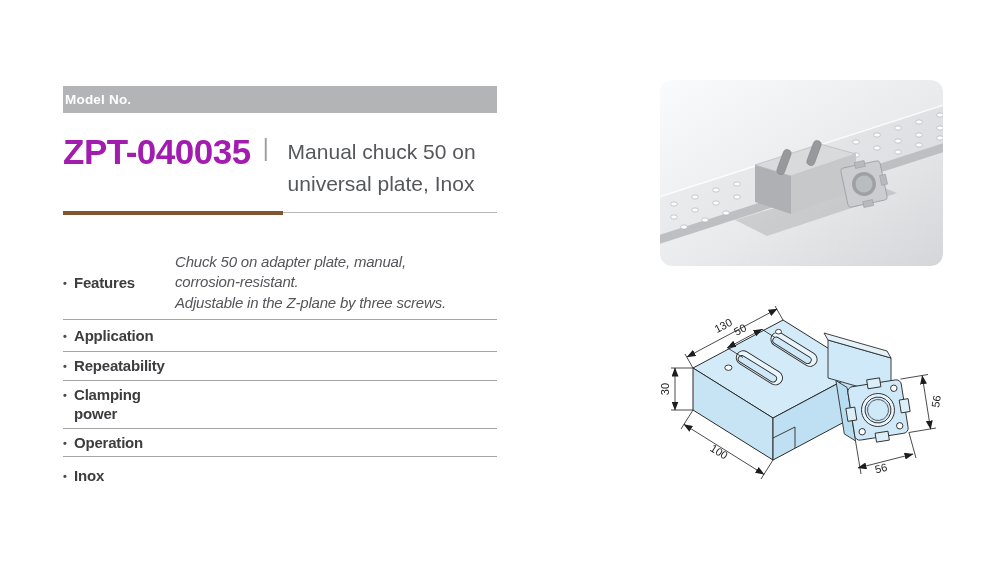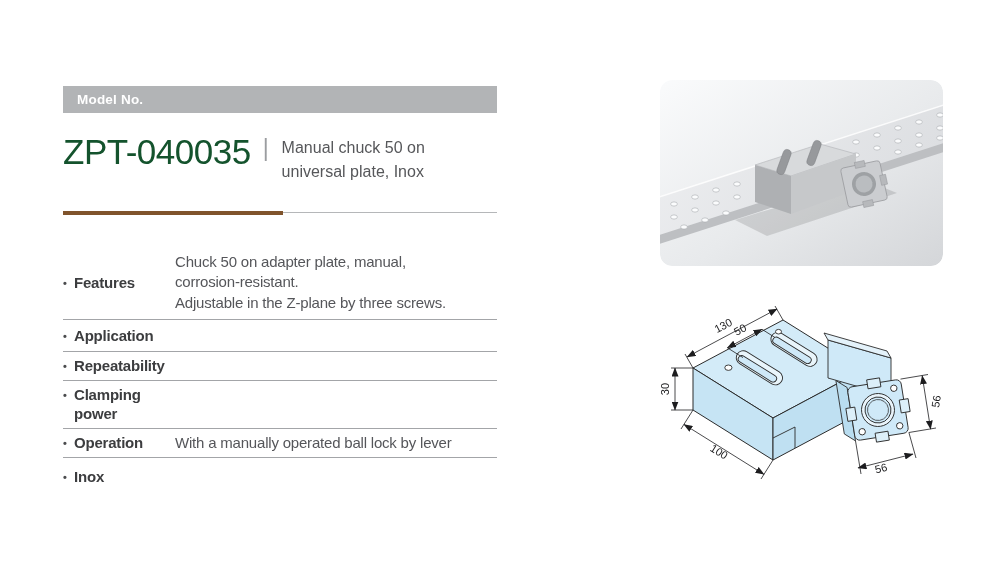--- a/index.html
+++ b/index.html
@@ -1,38 +1,38 @@
 <!DOCTYPE html>
 <html><head>
 <meta charset="utf-8">
 <style>
   html,body{margin:0;padding:0;background:#ffffff;}
   .page{position:relative;width:983px;height:581px;background:#ffffff;overflow:hidden;
         font-family:"Liberation Sans",sans-serif;-webkit-font-smoothing:antialiased;}
   
   .left{position:absolute;left:63px;top:86px;width:434px;}
   .model-bar{position:absolute;left:0;top:0;width:434px;height:27px;background:#b2b4b6;}
-  .model-bar span{display:block;padding-left:14px;line-height:27px;font-size:13.5px;
+  .model-bar span{display:block;padding-left:2px;line-height:27px;font-size:13.5px;
         font-weight:bold;color:#ffffff;letter-spacing:.2px;}
   .title-row{position:absolute;left:0;top:47px;display:flex;align-items:flex-start;}
-  .model-number{margin:0;font-size:35px;font-weight:normal;color:#14532d;letter-spacing:-.5px;line-height:1.1;}
+  .model-number{margin:0;font-size:35px;font-weight:bold;color:#a21caf;letter-spacing:-.5px;line-height:1.1;}
   .pipe{color:#9b9da0;font-size:23px;font-weight:300;margin:3px 13px 0 12px;line-height:1.1;}
-  .desc{margin:3px 0 0 0;font-size:16px;line-height:1.5;color:#56575a;white-space:pre-line;}
+  .desc{margin:3px 0 0 6px;font-size:21px;line-height:1.5;color:#56575a;white-space:pre-line;}
   .rule{position:absolute;left:0;top:125px;width:434px;height:4px;}
   .rule-brown{position:absolute;left:0;top:0;width:220px;height:4px;background:#80542c;}
   .rule-gray{position:absolute;left:220px;top:1px;width:214px;height:1.3px;background:#b5b7b9;}
   .specs{position:absolute;left:0;top:160px;width:434px;}
   .spec-row{display:flex;align-items:center;padding:4px 0;}
   .spec-row + .spec-row{border-top:1px solid #a3a5a8;}
   .spec-row.tall{padding:6px 0;}
   .spec-row.note{padding-top:9px;}
   .spec-label{width:112px;flex:none;display:flex;font-weight:bold;color:#3c3d3f;
         font-size:15px;line-height:1.3;letter-spacing:-.2px;}
   .bullet{flex:none;width:11px;font-size:11px;color:#4a4b4d;margin-top:3px;}
-  .spec-value{flex:1;font-size:15px;color:#55565a;line-height:1.35;letter-spacing:-.2px;white-space:pre-line;}
+  .spec-value{flex:1;font-size:15px;color:#55565a;line-height:1.35;letter-spacing:-.2px;white-space:pre-line;font-style:italic;}
   
   .photo{position:absolute;left:660px;top:80px;width:283px;height:186px;}
   .drawing{position:absolute;left:645px;top:288px;width:310px;height:205px;}
   svg text.dim{font-family:"Liberation Sans",sans-serif;font-size:11px;fill:#1d1d1f;}
 </style>
 </head>
 <body>
 
 <div class="page">
 
@@ -85,21 +85,20 @@
           <span class="bullet">•</span>
           <span>Clamping power</span>
         </div>
       </div>
 
       <div class="spec-row">
         <div class="spec-label">
           <span class="bullet">•</span>
           <span>Operation</span>
         </div>
-        <div class="spec-value">With a manually operated ball lock by lever</div>
       </div>
 
       <div class="spec-row note">
         <div class="spec-label">
           <span class="bullet">•</span>
           <span>Inox</span>
         </div>
       </div>
 
     </div>

